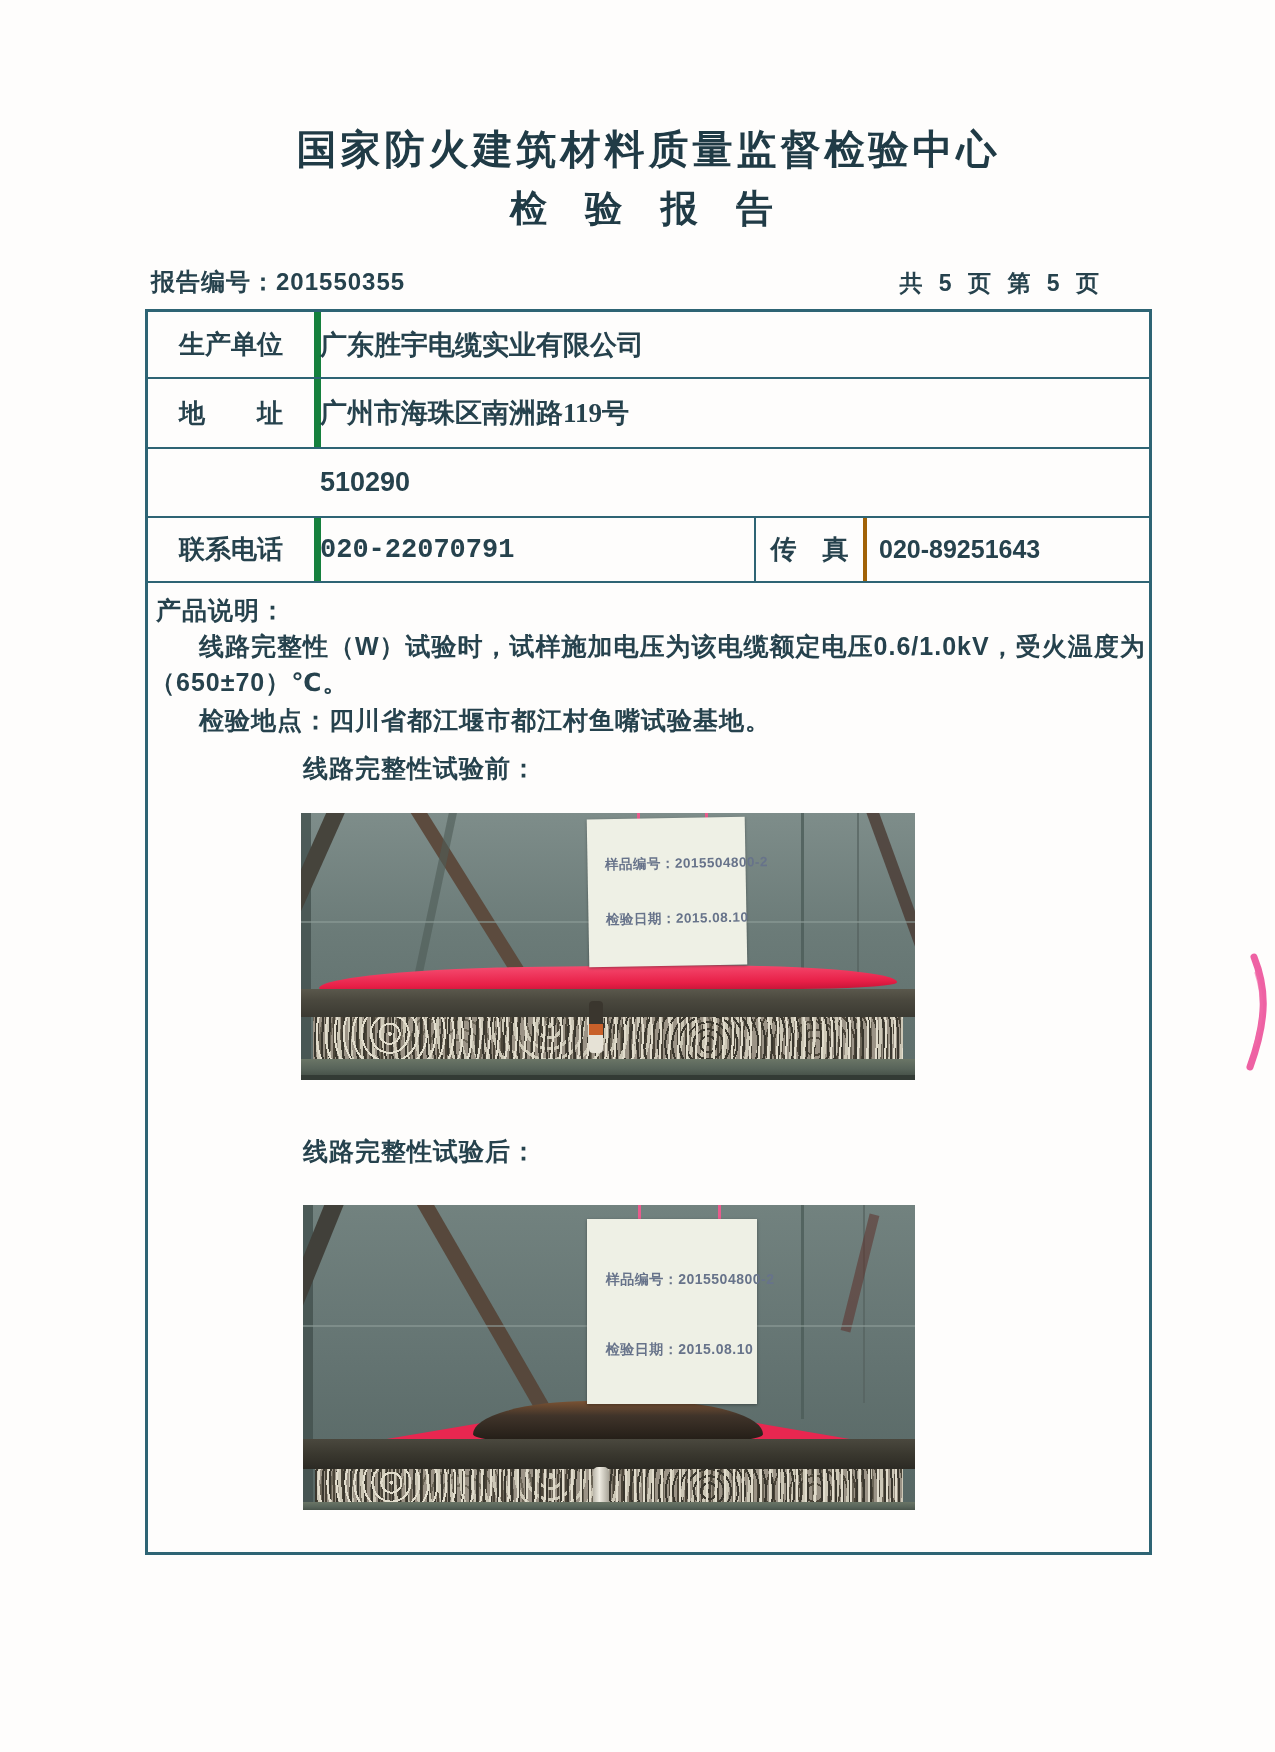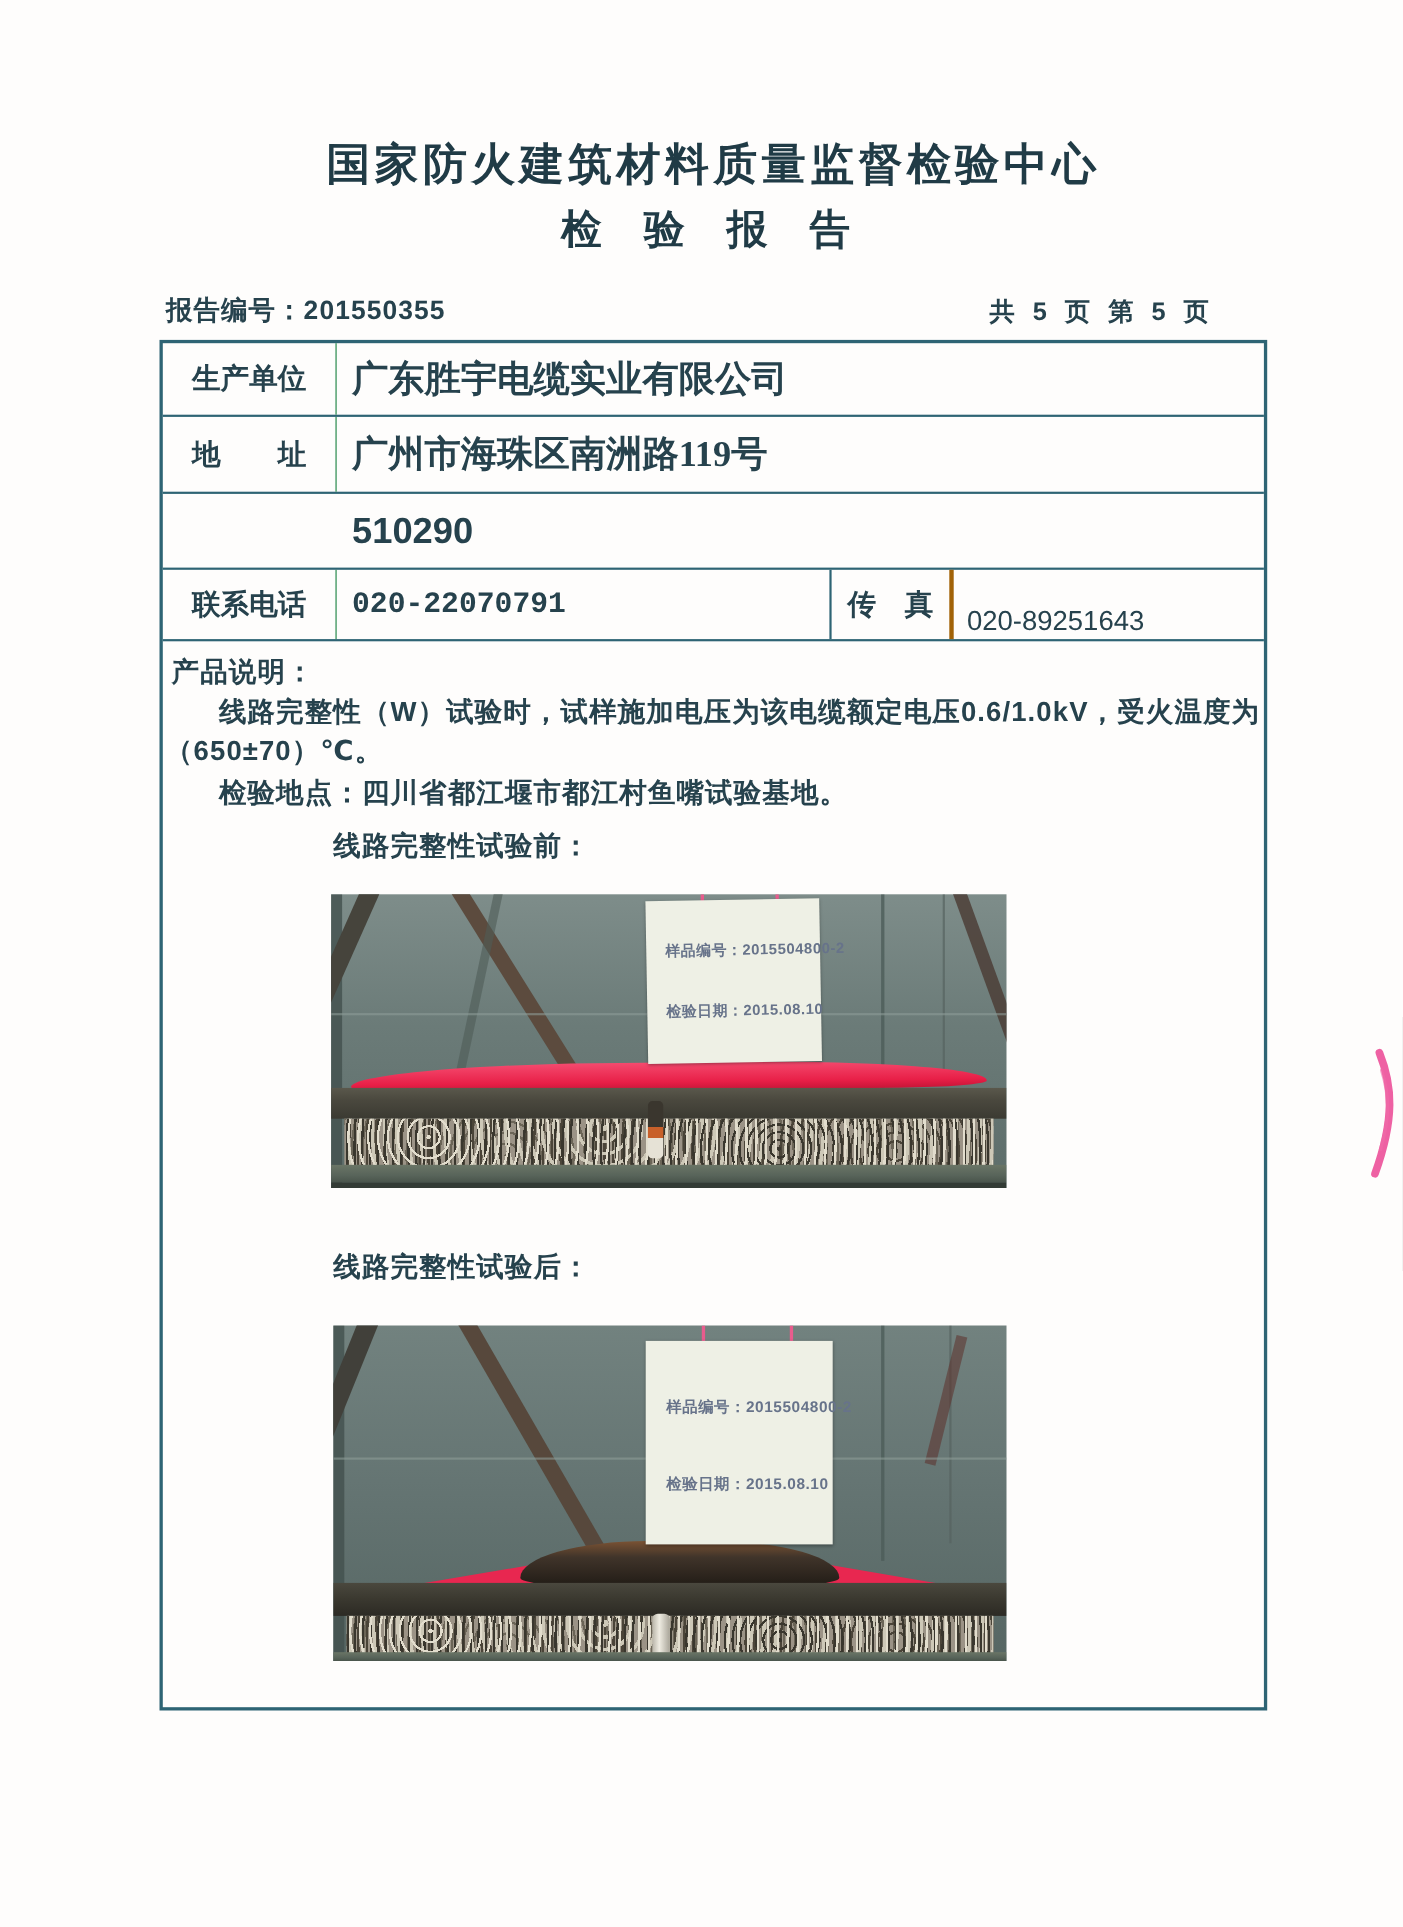--- a/index.html
+++ b/index.html
@@ -17,26 +17,26 @@
   .meta .right{position:absolute;right:48px;top:2px;font-size:23px;letter-spacing:5px;}
   
   .tbl{position:absolute;left:145px;top:309px;width:1007px;height:1246px;
        border:3px solid #2e6474;box-sizing:border-box;}
   .row{position:absolute;left:0;width:100%;border-bottom:2px solid #2e6474;box-sizing:border-box;}
   .r1{top:0;height:67px;}
   .r2{top:67px;height:70px;font-family:Liberation Serif, serif;}
   .r3{top:137px;height:69px;}
   .r4{top:206px;height:65px;}
   .cell{position:absolute;top:0;height:100%;display:flex;align-items:center;box-sizing:border-box;}
-  .lbl{left:0;width:158px;justify-content:center;font-size:26px;font-weight:600;border-right:1px solid #15803d;}
-  .val{left:160px;right:0;padding-left:12px;font-size:33px;font-weight:600;}
+  .lbl{left:0;width:173px;justify-content:center;font-size:26px;font-weight:600;border-right:7px solid #15803d;}
+  .val{left:160px;right:0;padding-left:12px;font-size:27px;font-weight:600;}
   .val4{left:160px;width:446px;padding-left:12px;font-size:27px;font-weight:600;font-family:Liberation Mono, monospace;}
   .lbl4b{left:606px;width:113px;justify-content:center;font-size:26px;font-weight:600;
          border-left:2px solid #2e6474;border-right:4px solid #a16207;}
-  .val4b{left:721px;right:0;padding-left:10px;font-size:25px;font-weight:400;margin-top:16px;}
+  .val4b{left:721px;right:0;padding-left:10px;font-size:25px;font-weight:700;}
   
   .ptext{position:absolute;font-size:25px;font-weight:600;letter-spacing:1px;white-space:nowrap;}
   .p-head{left:8px;top:282px;}
   .p-l1{left:51px;top:318px;}
   .p-l2{left:2px;top:354px;}
   .p-l3{left:51px;top:392px;}
   .cap1{left:155px;top:440px;}
   .cap2{left:155px;top:823px;}
   
   .photo{position:absolute;overflow:hidden;background:linear-gradient(180deg,#7e8d8a 0%,#6b7b78 45%,#5d6d6a 100%);}

